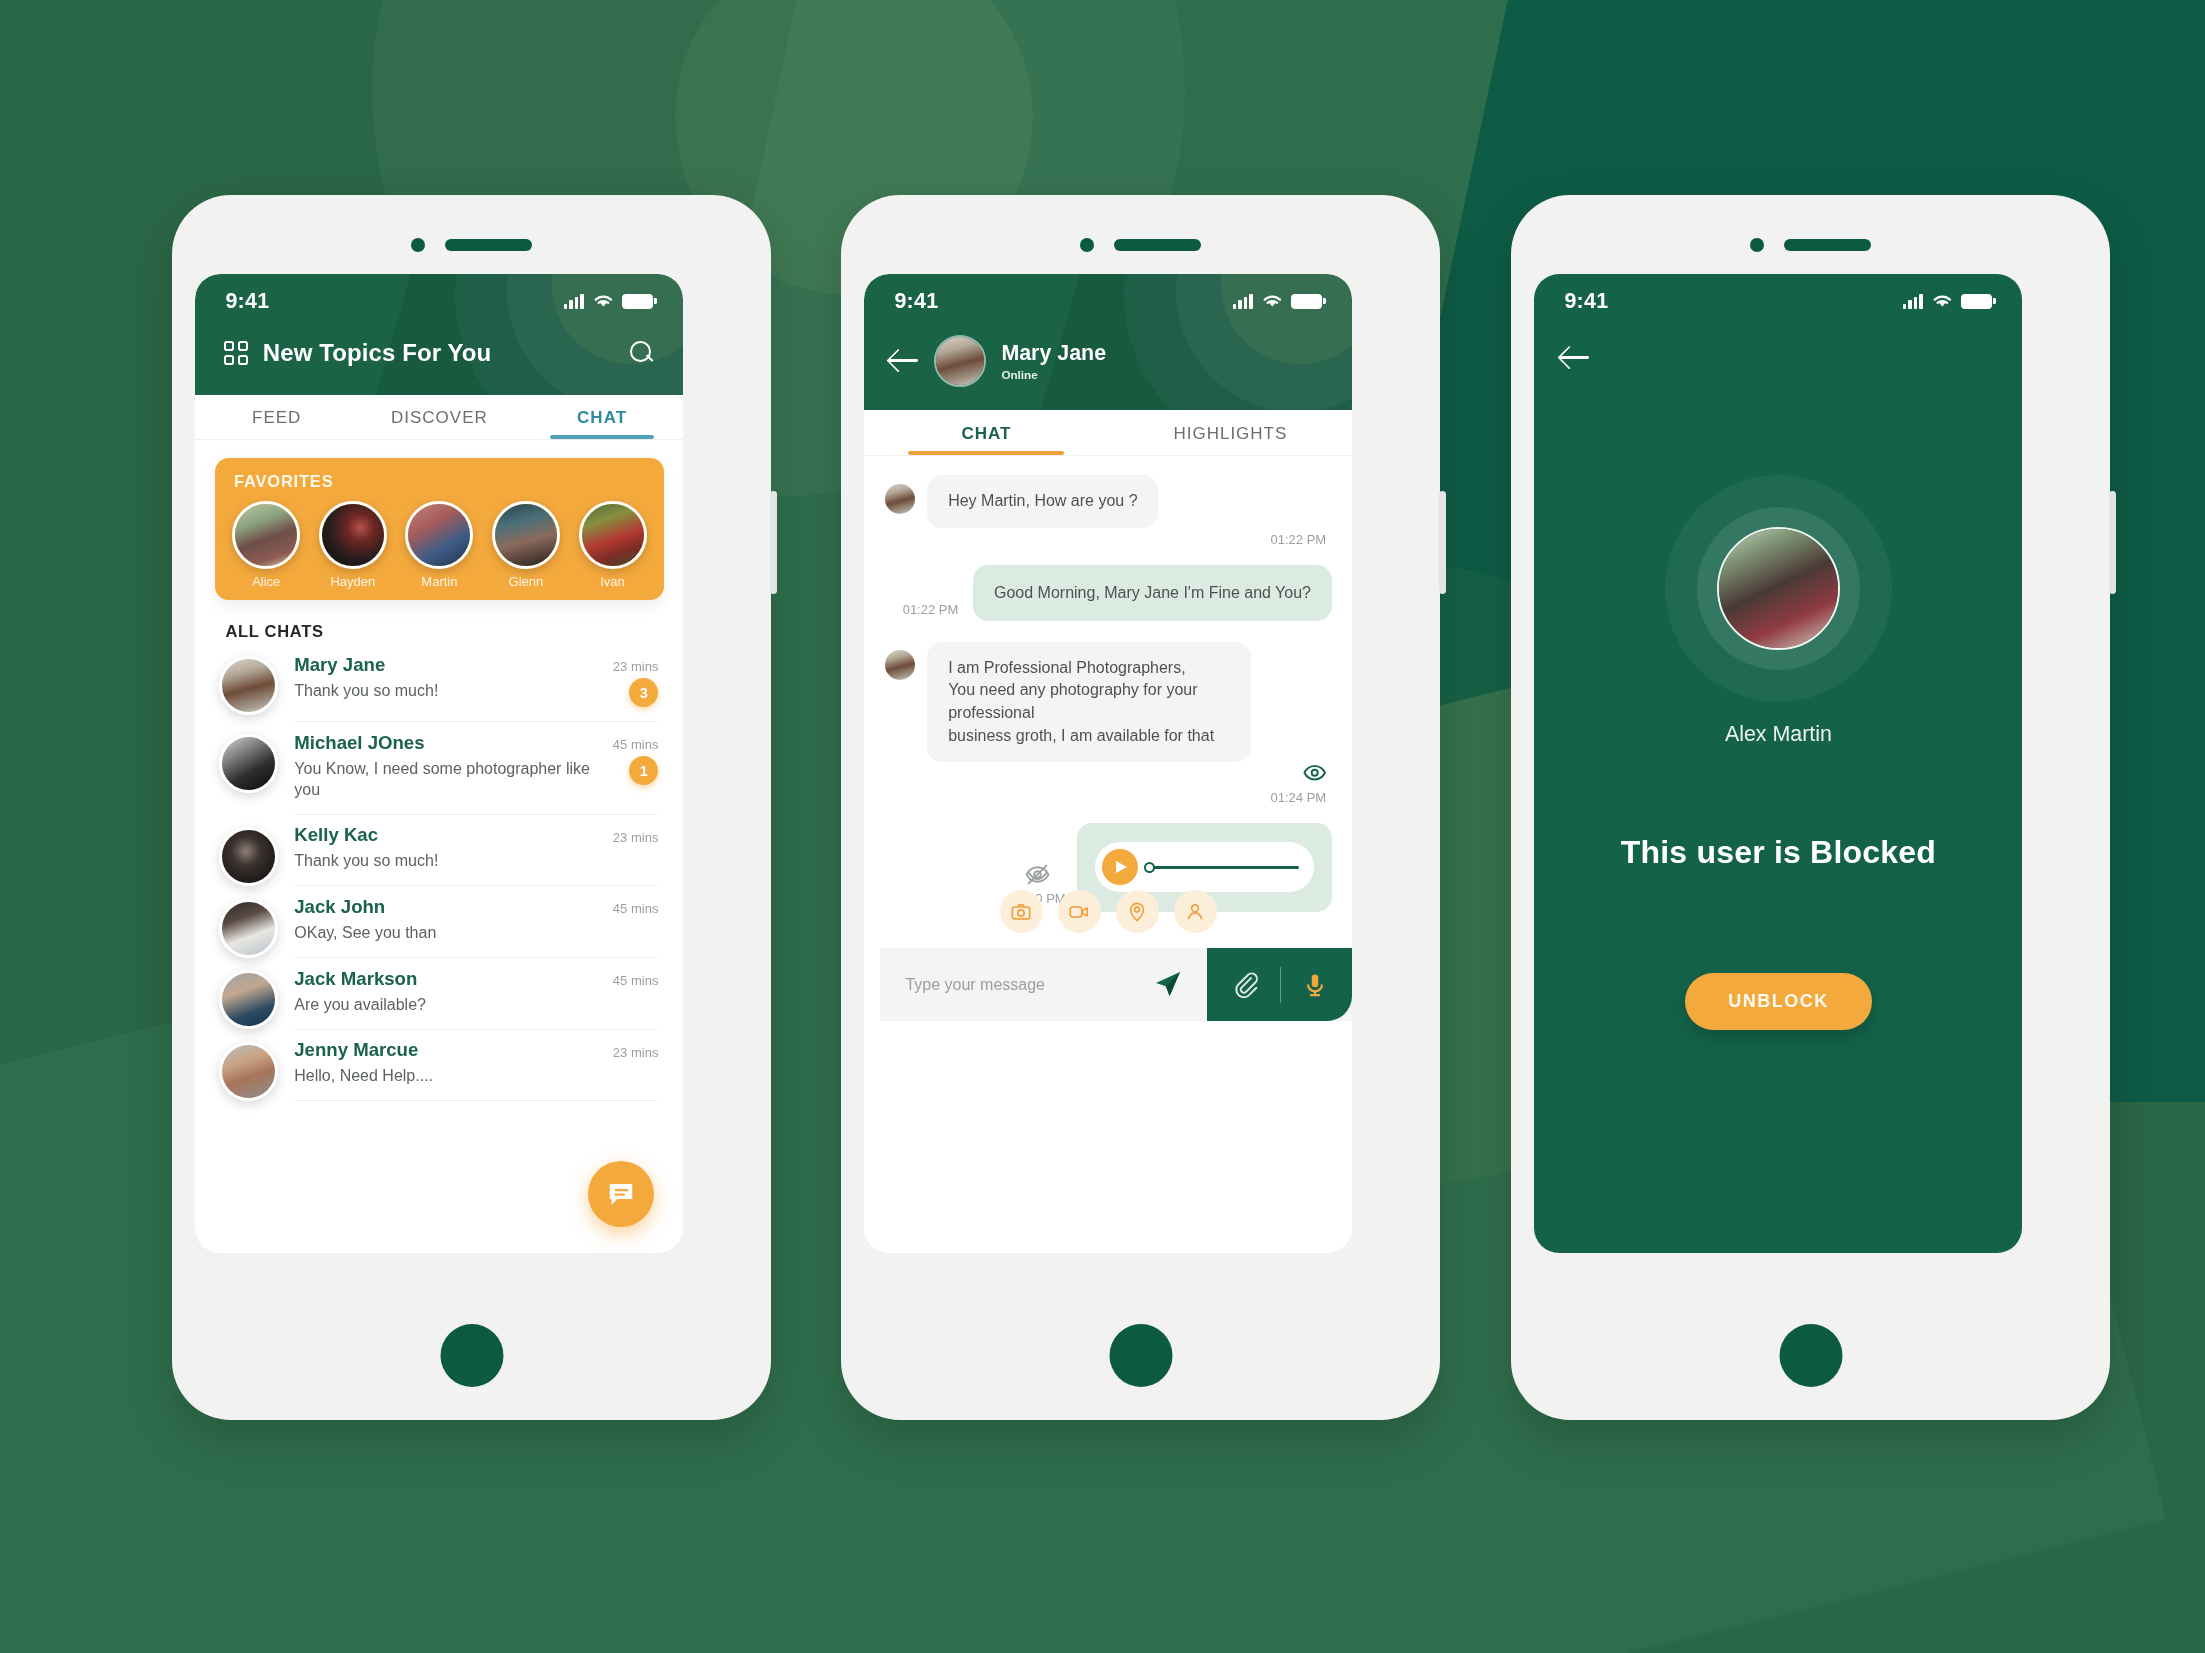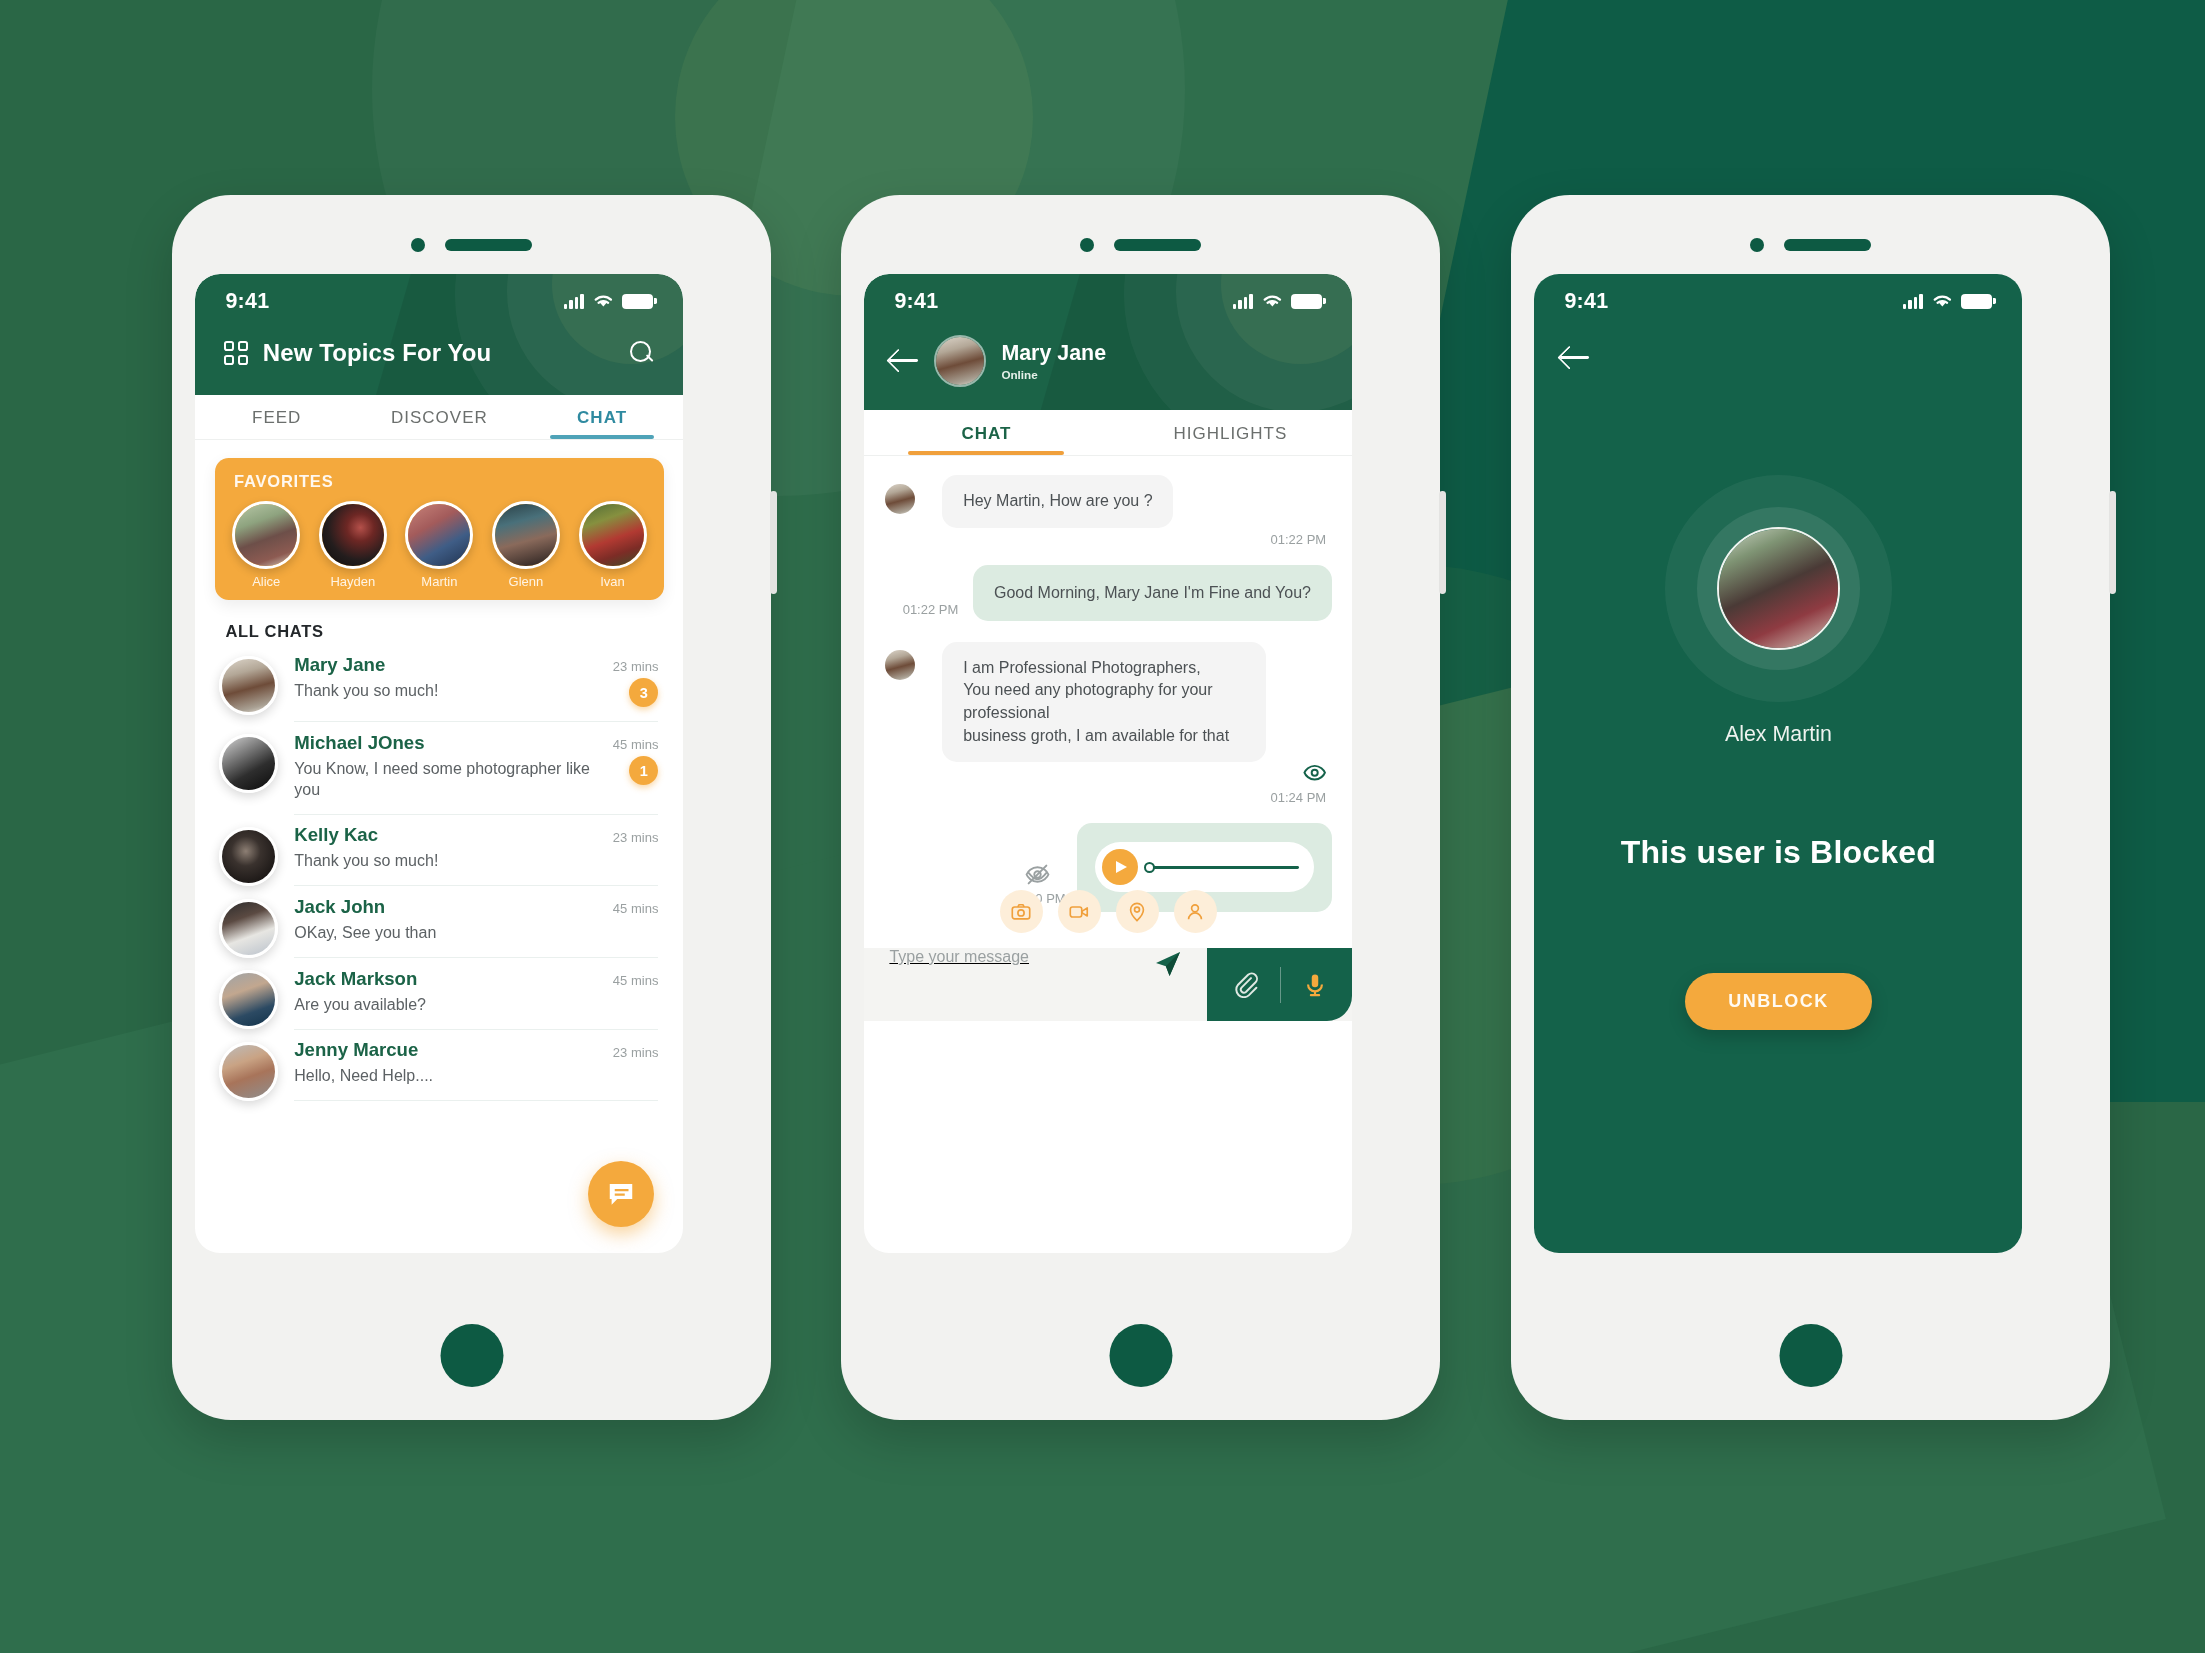--- a/index.html
+++ b/index.html
@@ -224,21 +224,21 @@
   }
   .peer-avatar {
     width:52px; height:52px; border-radius:50%; overflow:hidden; position:relative;
     border:2.1px solid rgba(255,255,255,0.55); flex:none;
   }
   .peer-name { color:#fff; font-size:21.4px; font-weight:bold; }
   .peer-status { color:#e4f0e9; font-size:11.7px; font-weight:bold; margin-top:1.4px; }
 
   
   .messages { padding:19.3px 20.7px 0 20.7px; background:#fff; min-height:565px; position:relative; }
-  .msg-in-wrap { display:flex; align-items:flex-start; margin-bottom:4.1px;gap:15px; }
+  .msg-in-wrap { display:flex; align-items:flex-start; margin-bottom:4.1px; }
   .msg-avatar {
     width:30px; height:30px; border-radius:50%; overflow:hidden; position:relative; flex:none;
     margin-top:8.3px;
   }
   .bubble-in {
     background:#f4f4f4; border-radius:15px; padding:15px 20.7px;
     font-size:16px; color:#4c5154; line-height:1.42; margin-left:12.4px; max-width:324px;
   }
   .meta-right { text-align:right; font-size:13px; color:#9aa0a1; margin:4.1px 5.5px 18px 0; }
   .msg-out-wrap { display:flex; align-items:flex-end; justify-content:flex-end; }
@@ -275,22 +275,22 @@
   
   .quick-actions {
     position:absolute; bottom:88px; left:0; right:0;
     display:flex; justify-content:center; gap:15px;
   }
   .qa {
     width:43px; height:43px; border-radius:50%; background:#fdeed9;
     display:flex; align-items:center; justify-content:center;
   }
   .composer {
-    position:absolute; bottom:0; left:0; right:0; height:73px;
-    background:#f4f4f2; display:flex; align-items:flex-start;text-decoration:underline;
+    position:absolute; bottom:0; left:16px; right:0; height:73px;
+    background:#f4f4f2; display:flex; align-items:center;
   }
   .composer-input { flex:1; padding-left:25px; font-size:16px; color:#9aa0a1; }
   .send-icon { padding:0 23.4px 0 0; }
   .composer-right {
     width:145px; height:73px; background:#14624a;
     border-bottom-right-radius:25px;
     display:flex; align-items:center; justify-content:center; gap:0;
   }
   .divider-v { width:1.4px; height:36px; background:rgba(255,255,255,0.35); margin:0 20.7px; }
 

